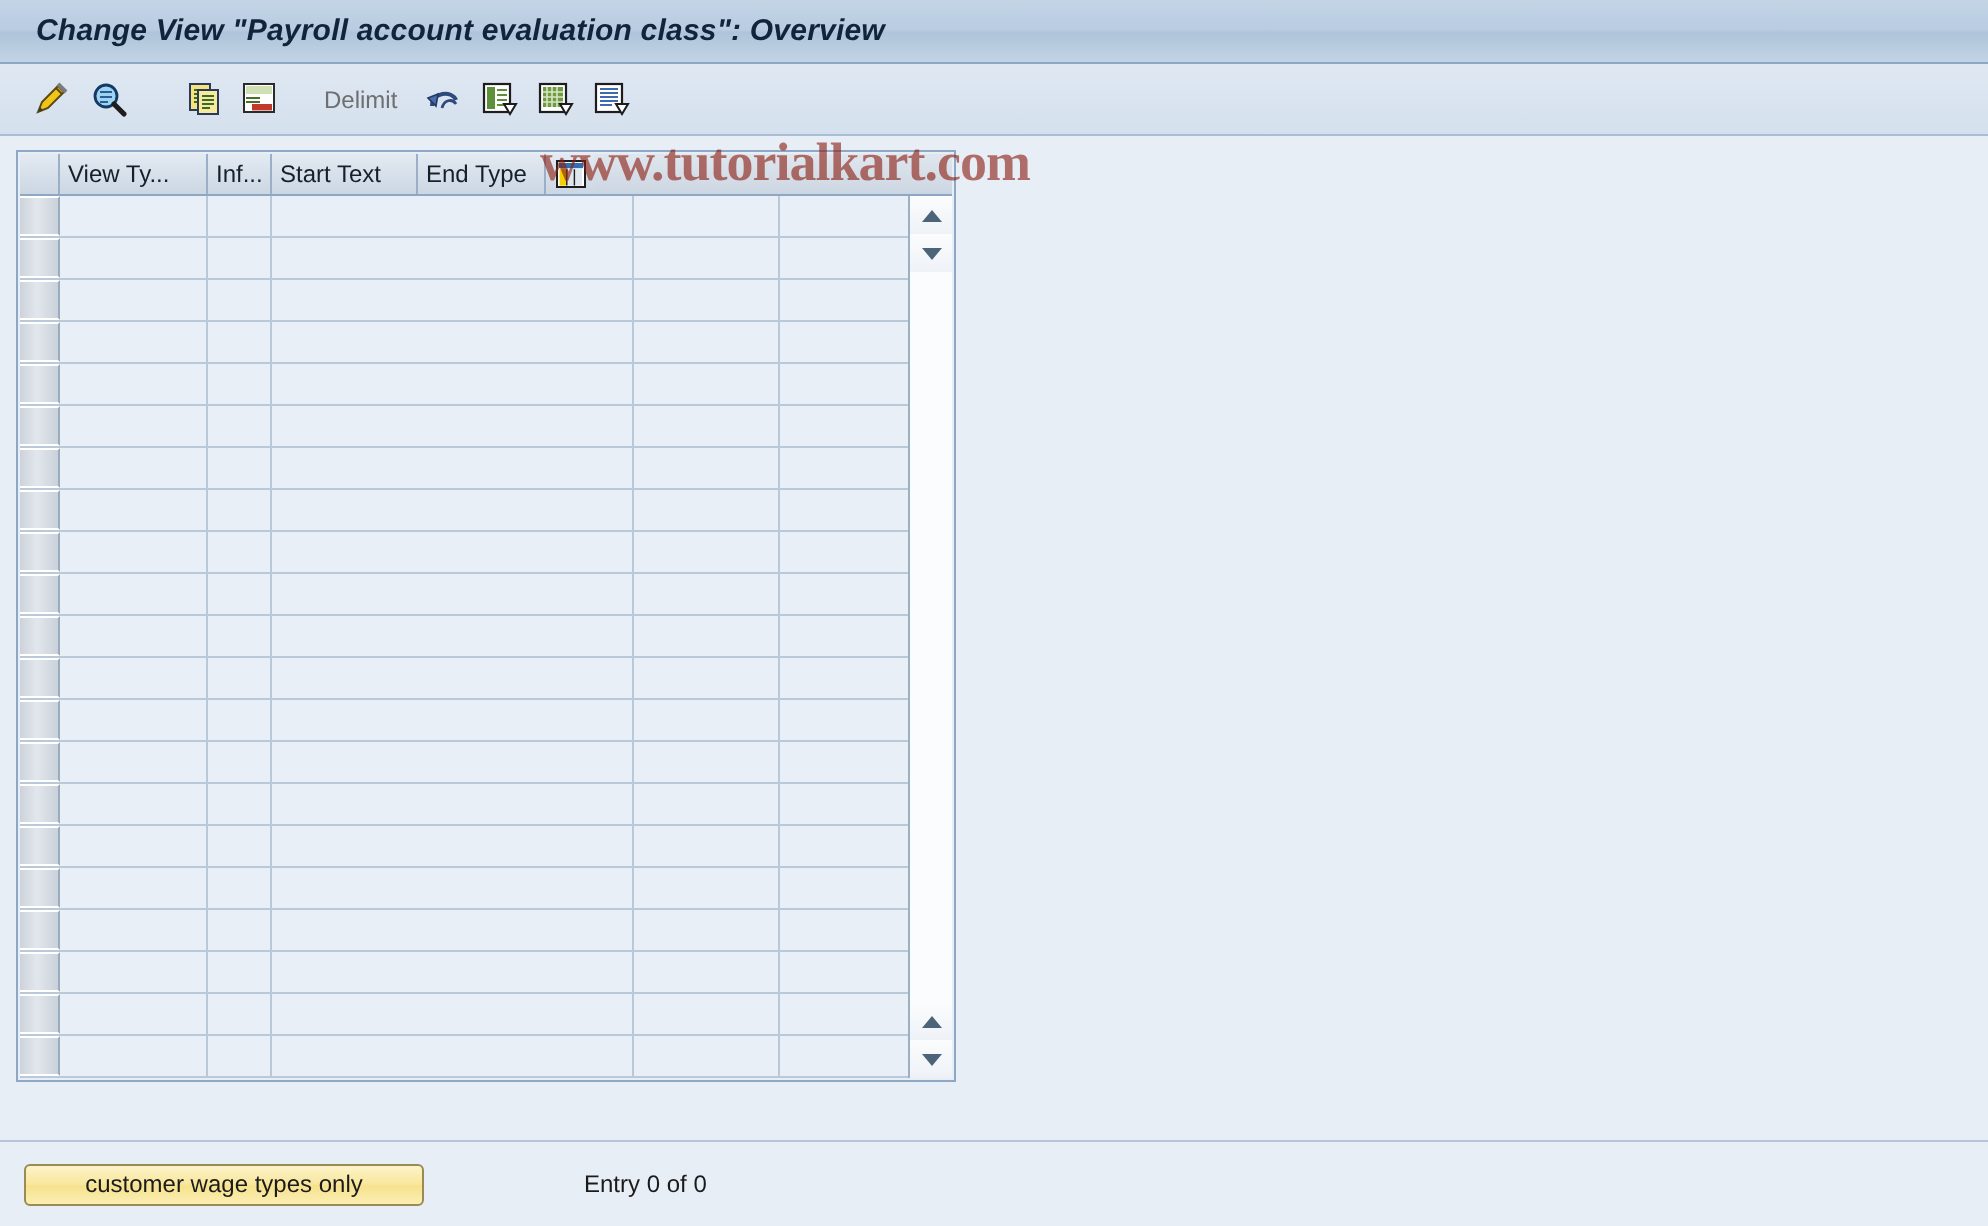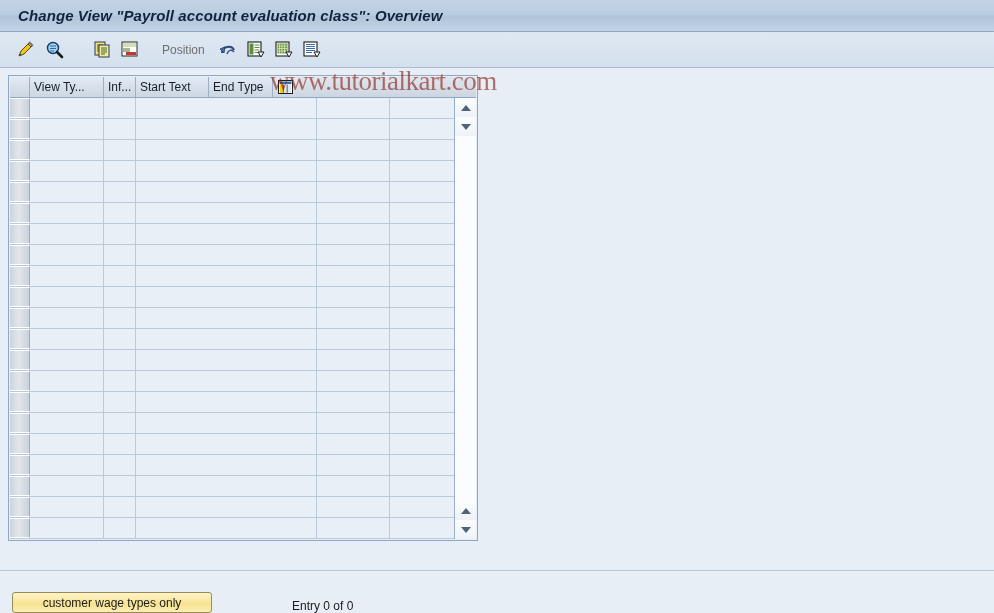--- a/index.html
+++ b/index.html
@@ -67,21 +67,21 @@
 
   .ico { display:block; }
 
   
   .watermark {
     position: absolute;
     left: 270px;
     top: 34px;
     font-family: "Liberation Serif", serif;
     font-size: 27px;
-    font-weight: normal;
+    font-weight: bold;
     color: #8c1f12;
     opacity: 0.62;
     white-space: nowrap;
     z-index: 2;
     pointer-events: none;
     letter-spacing: -0.5px;
   }
 
   
   .grid-wrap {
@@ -198,21 +198,21 @@
   
   .footer {
     position: absolute;
     left: 0;
     top: 570px;
     width: 994px;
     height: 43px;
     border-top: 1px solid #b5c6d8;
     box-sizing: border-box;
     display: flex;
-    align-items: flex-end;
+    align-items: center;
     padding-left: 12px;
   }
   .btn {
     height: 21px;
     box-sizing: border-box;
     border: 1px solid #9a8a55;
     border-radius: 3px;
     background: linear-gradient(to bottom, #fdf3c9 0%, #f8e79c 48%, #f6e28c 52%, #fbeeb4 100%);
     display: flex;
     align-items: center;
@@ -282,21 +282,21 @@
       <rect x="1" y="1" width="15" height="14" fill="#ffffff" stroke="#2b2b2b" stroke-width="1"></rect>
       <rect x="2" y="2" width="13" height="4" fill="#cfe0b4"></rect>
       <path d="M2 8 h7 M2 10 h7" stroke="#4b6f2a" stroke-width="1"></path>
       <rect x="5" y="11" width="10" height="3.2" fill="#c0392b"></rect>
     </svg>
   </div>
 
   <div class="tb-sep"></div>
 
   <div class="tb-item">
-    <span class="tb-label dim">Position</span>
+    <span class="tb-label dim">Delimit</span>
   </div>
 
   <div class="tb-item" title="Undo">
     <svg class="ico" width="19" height="17" viewBox="0 0 19 17">
       <path d="M4 12 C4 5, 14 4, 16 9" fill="none" stroke="#2d4a7a" stroke-width="2"></path>
       <path d="M2 8 L7 6 L6 12 Z" fill="#4a6ea9" stroke="#203a63" stroke-width="0.8"></path>
       <path d="M9 13 C10 9, 14 8, 16 11" fill="none" stroke="#2d4a7a" stroke-width="1.4"></path>
     </svg>
   </div>
 

